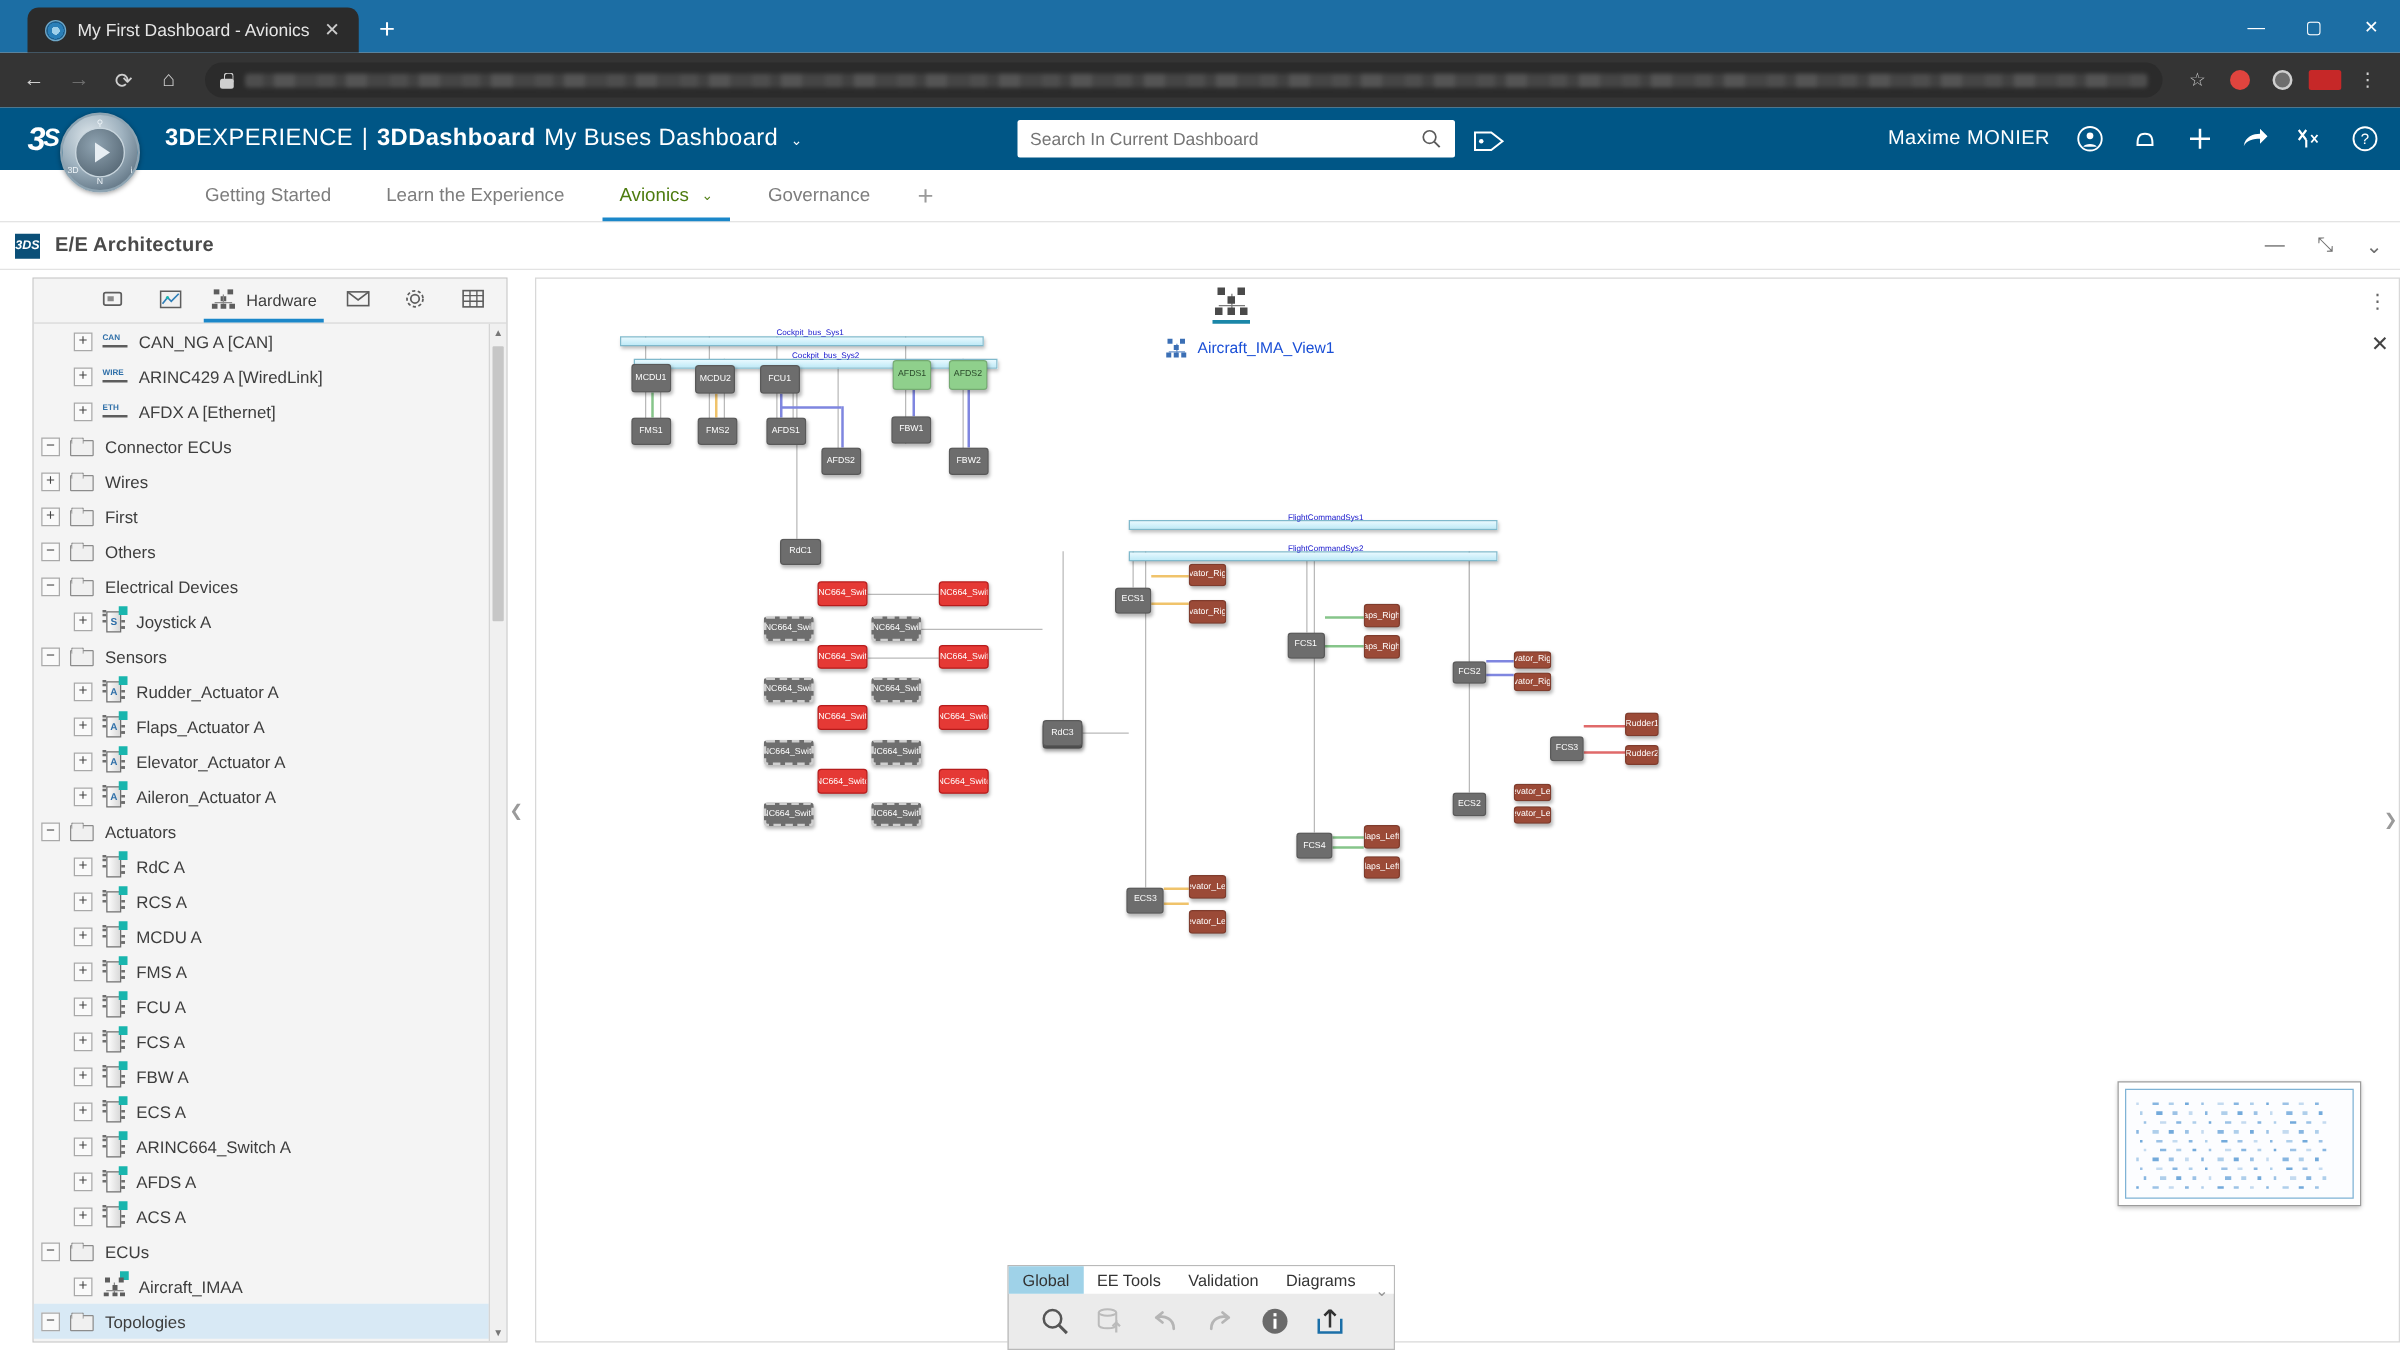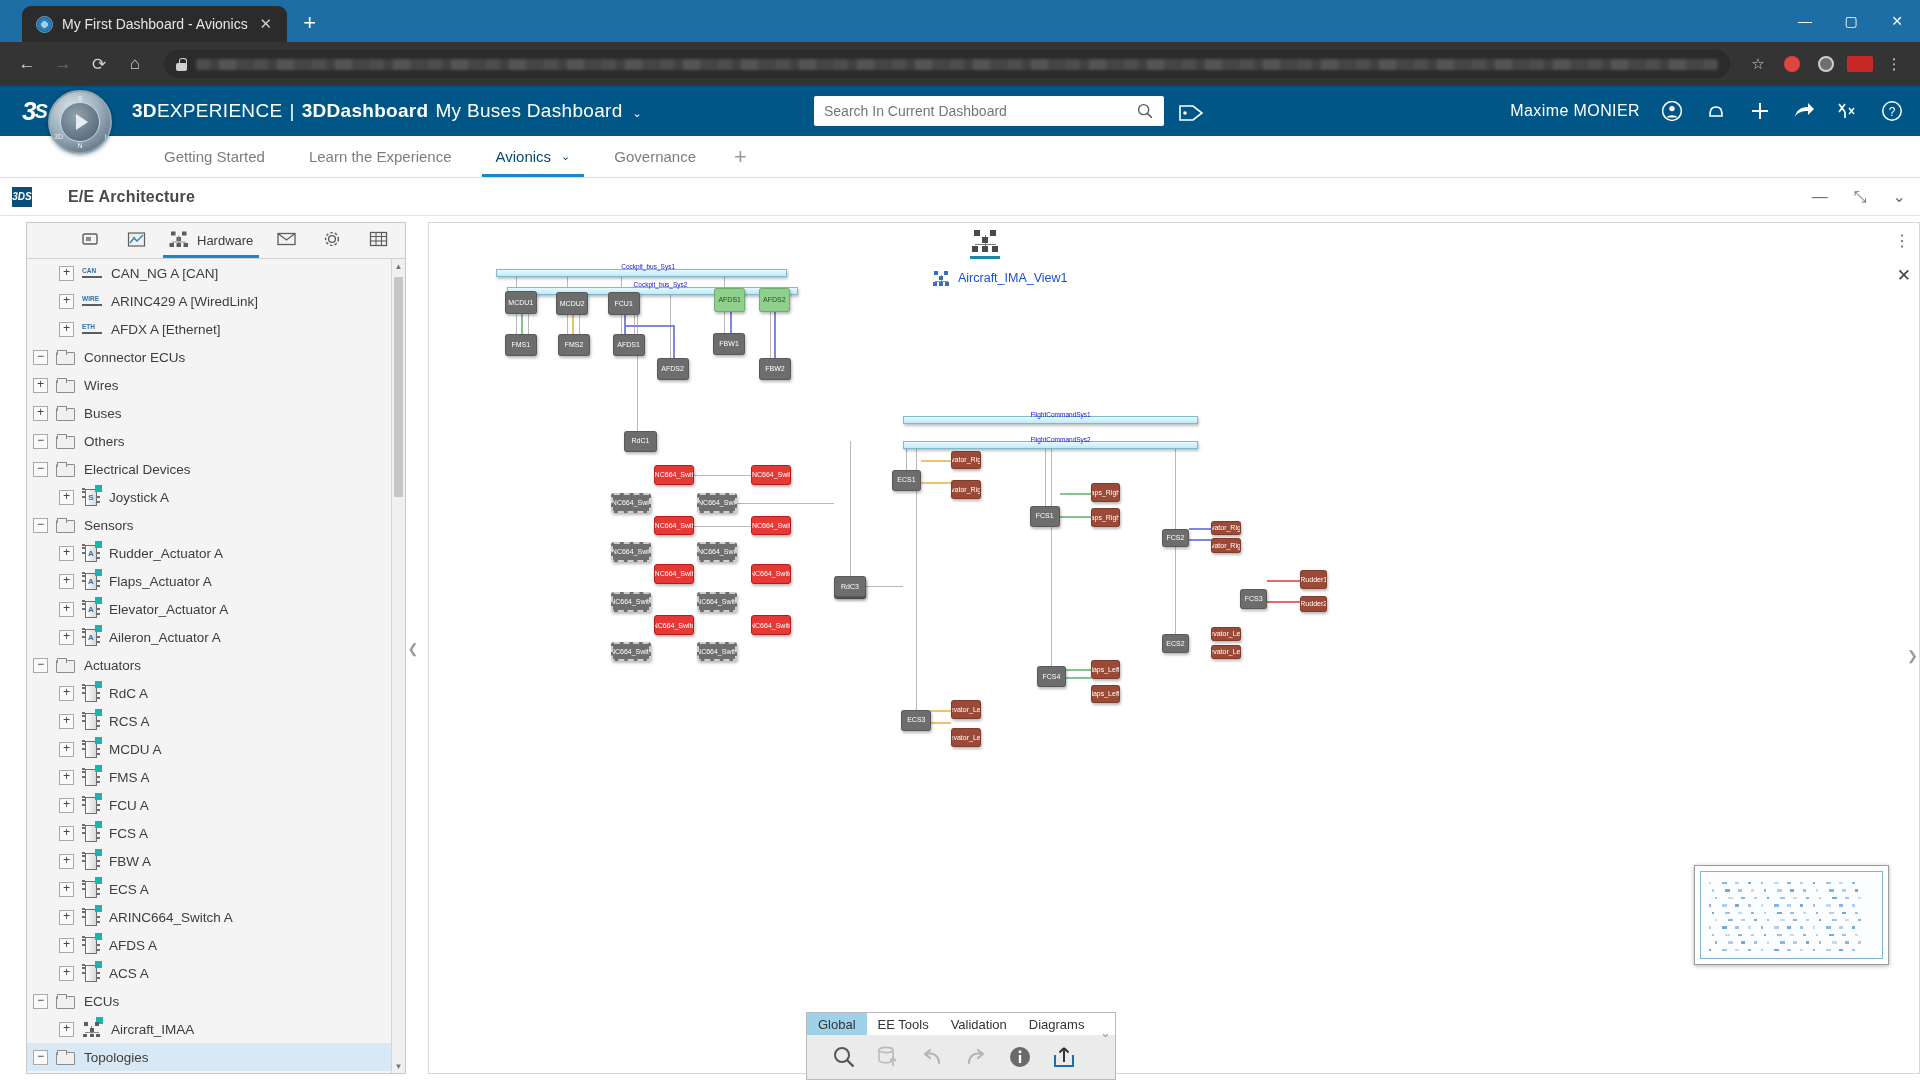--- a/index.html
+++ b/index.html
@@ -61,28 +61,28 @@
   .ds-search input{flex:1;border:none;outline:none;font-size:14px;color:#777;font-family:"Liberation Sans",sans-serif;}
   .ds-search .mag{width:18px;height:18px;color:#5a5a5a;}
   .tagicon{position:absolute;left:1178px;top:16px;}
   .ds-right{position:absolute;right:16px;top:0;height:50px;display:flex;align-items:center;gap:20px;}
   .ds-user{font-size:16px;font-weight:300;letter-spacing:.4px;}
   .ds-icon{width:24px;height:24px;display:flex;align-items:center;justify-content:center;}
 
   
   .dtabs{height:42px;background:#fff;border-bottom:1px solid #dcdcdc;display:flex;align-items:stretch;padding-left:142px;}
   .dtab{display:flex;align-items:center;padding:0 22px;font-size:15px;color:#7d7d7d;position:relative;gap:10px;}
-  .dtab.active{color:#0c4a6e;}
+  .dtab.active{color:#4d7c0f;}
   .dtab.active:after{content:"";position:absolute;left:8px;right:8px;bottom:0;height:3px;background:#1b87c9;}
   .dtab-plus{display:flex;align-items:center;padding:0 16px;color:#9a9a9a;font-size:22px;font-weight:300;}
 
   
   .appheader{height:38px;background:#fff;border-bottom:1px solid #e3e3e3;display:flex;align-items:center;padding-left:12px;gap:12px;position:relative;}
   .app-badge{width:20px;height:20px;background:#0a4f78;color:#fff;font-size:10px;display:flex;align-items:center;justify-content:center;font-style:italic;font-weight:bold;}
-  .app-title{font-size:16px;color:#4a4a4a;font-weight:bold;letter-spacing:.2px;margin-left:24px;}
+  .app-title{font-size:16px;color:#4a4a4a;font-weight:bold;letter-spacing:.2px;}
   .appheader-right{position:absolute;right:14px;display:flex;gap:26px;align-items:center;color:#6f6f6f;}
 
   
   .workspace{position:absolute;top:216px;left:0;right:0;bottom:0;background:#fff;display:flex;}
   .leftpanel{width:380px;flex:none;background:#f4f4f4;border-right:1px solid #cfcfcf;display:flex;flex-direction:column;
              margin:6px 0 6px 26px;border:1px solid #c8c8c8;position:relative;}
   .panel-tabrow{height:22px;background:#d8d8d8;display:flex;align-items:stretch;}
   .panel-tab{background:#f4f4f4;border-right:1px solid #bdbdbd;display:flex;align-items:center;padding:0 12px;font-size:13px;color:#3a3a3a;}
   .toolrow{height:36px;background:#f4f4f4;border-bottom:1px solid #d2d2d2;display:flex;align-items:center;padding-left:42px;gap:4px;position:relative;}
   .tool{height:35px;min-width:42px;display:flex;align-items:center;justify-content:center;gap:7px;font-size:13px;color:#3c3c3c;padding:0 8px;position:relative;}
@@ -407,21 +407,21 @@
         <div class="trow">
           <span style="width: 0px; flex: 0 0 auto;"></span>
           <span class="exp">+</span>
           <span class="folder"></span>
           <span>Wires</span>
         </div>
         <div class="trow">
           <span style="width: 0px; flex: 0 0 auto;"></span>
           <span class="exp">+</span>
           <span class="folder"></span>
-          <span>Buses</span>
+          <span>First</span>
         </div>
         <div class="trow">
           <span style="width: 0px; flex: 0 0 auto;"></span>
           <span class="exp">−</span>
           <span class="folder"></span>
           <span>Others</span>
         </div>
         <div class="trow">
           <span style="width: 0px; flex: 0 0 auto;"></span>
           <span class="exp">−</span>

